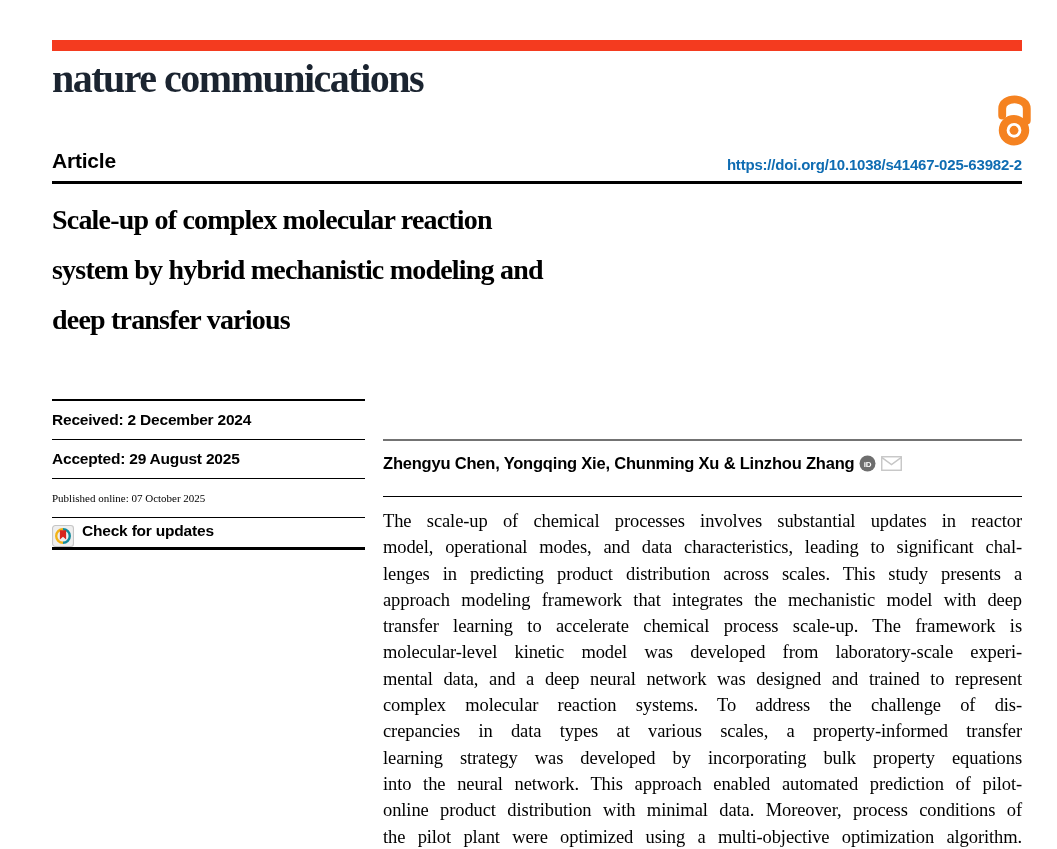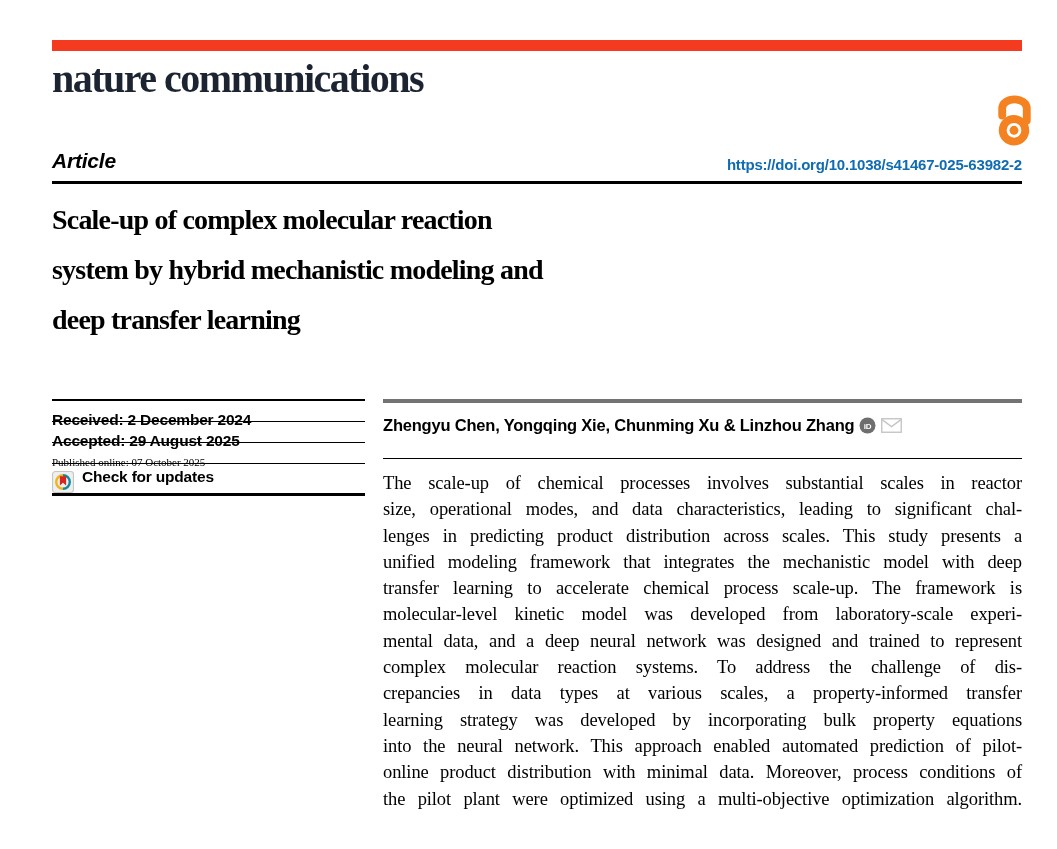--- a/index.html
+++ b/index.html
@@ -23,37 +23,37 @@
   
   .brand-bar{margin-top:40px;height:11px;background:var(--brand_red);}
   .logo{font-family:"Liberation Serif",serif;font-weight:700;
         font-size:40px;letter-spacing:-1.5px;color:var(--logo_dark);
         margin-top:4px;line-height:1.2;}
   .oa-badge{position:absolute;top:49px;right:20px;width:46px;height:57px;}
 
   
   .article-row{display:flex;justify-content:space-between;align-items:flex-end;
                margin-top:46px;padding-bottom:8px;border-bottom:3px solid #000;}
-  .article-type{font-weight:700;font-size:21px;letter-spacing:-0.2px;font-style:italic;}
+  .article-type{font-weight:700;font-size:21px;letter-spacing:-0.2px;}
   .doi{font-weight:700;font-size:15px;color:var(--link_blue);
        text-decoration:none;letter-spacing:-0.2px;}
 
   
   .title{font-family:"Liberation Serif",serif;font-weight:700;
          font-size:28px;line-height:50px;letter-spacing:-0.8px;
          margin-top:11px;color:#000;}
   .title-line{display:block;}
 
   
   .cols{display:flex;gap:18px;margin-top:54px;}
   .col-left{width:313px;flex:none;border-top:2px solid #000;}
-  .col-right{flex:1;border-top:4px solid #737373;}
+  .col-right{flex:1;border-top:2px solid #737373;margin-top:40px;}
 
   .meta-row{font-size:15.5px;font-weight:700;letter-spacing:-0.2px;
-            line-height:38px;height:21px;border-bottom:1.5px solid #000;}
+            line-height:38px;height:39px;border-bottom:1.5px solid #000;}
   .meta-row.serif{font-family:"Liberation Serif",serif;font-weight:400;
                   font-size:11px;letter-spacing:0;}
   .meta-row.check{display:flex;align-items:flex-end;gap:8px;height:32px;
                   line-height:32px;border-bottom:3px solid #000;cursor:pointer;}
   .cm-icon{display:inline-flex;width:22px;height:22px;flex:none;}
 
   .authors-row{padding:13px 0 23px 0;border-bottom:1.5px solid #000;
                font-size:16.5px;font-weight:700;letter-spacing:-0.2px;
                display:flex;align-items:center;gap:5px;}
   .orcid,.mail{display:inline-flex;flex:none;}
@@ -81,21 +81,21 @@
     <div class="logo">nature communications</div>
 
     <div class="article-row">
       <span class="article-type">Article</span>
       <a class="doi" href="#">https://doi.org/10.1038/s41467-025-63982-2</a>
     </div>
 
     <h1 class="title">
         <span class="title-line">Scale-up of complex molecular reaction</span>
         <span class="title-line">system by hybrid mechanistic modeling and</span>
-        <span class="title-line">deep transfer learning</span>
+        <span class="title-line">deep transfer various</span>
       </h1>
 
     <div class="cols">
 
       <div class="col-left">
         <div class="meta-row">Received: 2 December 2024</div>
         <div class="meta-row">Accepted: 29 August 2025</div>
         <div class="meta-row serif">Published online: 07 October 2025</div>
         <div class="meta-row check">
           <span class="cm-icon">
@@ -121,24 +121,24 @@
           </span>
           <span class="mail">
             <svg width="21" height="15" viewBox="0 0 21 15">
               <rect x="0.75" y="0.75" width="19.5" height="13.5" fill="#ffffff" stroke="var(--icon_grey)" stroke-width="1.4"></rect>
               <path d="M1 1.6 L10.5 8.6 L20 1.6" fill="none" stroke="var(--icon_grey)" stroke-width="1.4"></path>
             </svg>
           </span>
         </div>
 
         <div class="abstract">
-            <div class="abs-line">The scale-up of chemical processes involves substantial scales in reactor</div>
-            <div class="abs-line">size, operational modes, and data characteristics, leading to significant chal-</div>
+            <div class="abs-line">The scale-up of chemical processes involves substantial updates in reactor</div>
+            <div class="abs-line">model, operational modes, and data characteristics, leading to significant chal-</div>
             <div class="abs-line">lenges in predicting product distribution across scales. This study presents a</div>
-            <div class="abs-line">unified modeling framework that integrates the mechanistic model with deep</div>
+            <div class="abs-line">approach modeling framework that integrates the mechanistic model with deep</div>
             <div class="abs-line">transfer learning to accelerate chemical process scale-up. The framework is</div>
             <div class="abs-line">molecular-level kinetic model was developed from laboratory-scale experi-</div>
             <div class="abs-line">mental data, and a deep neural network was designed and trained to represent</div>
             <div class="abs-line">complex molecular reaction systems. To address the challenge of dis-</div>
             <div class="abs-line">crepancies in data types at various scales, a property-informed transfer</div>
             <div class="abs-line">learning strategy was developed by incorporating bulk property equations</div>
             <div class="abs-line">into the neural network. This approach enabled automated prediction of pilot-</div>
             <div class="abs-line">online product distribution with minimal data. Moreover, process conditions of</div>
             <div class="abs-line">the pilot plant were optimized using a multi-objective optimization algorithm.</div>
           </div>

